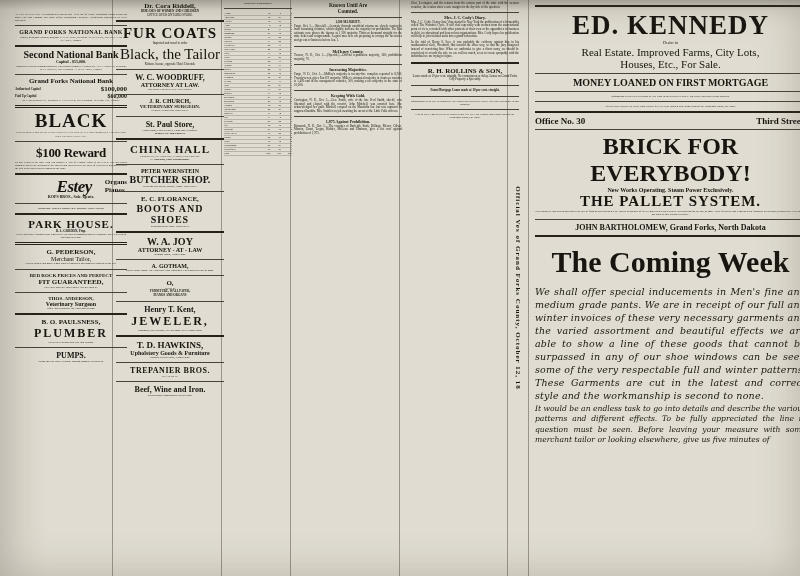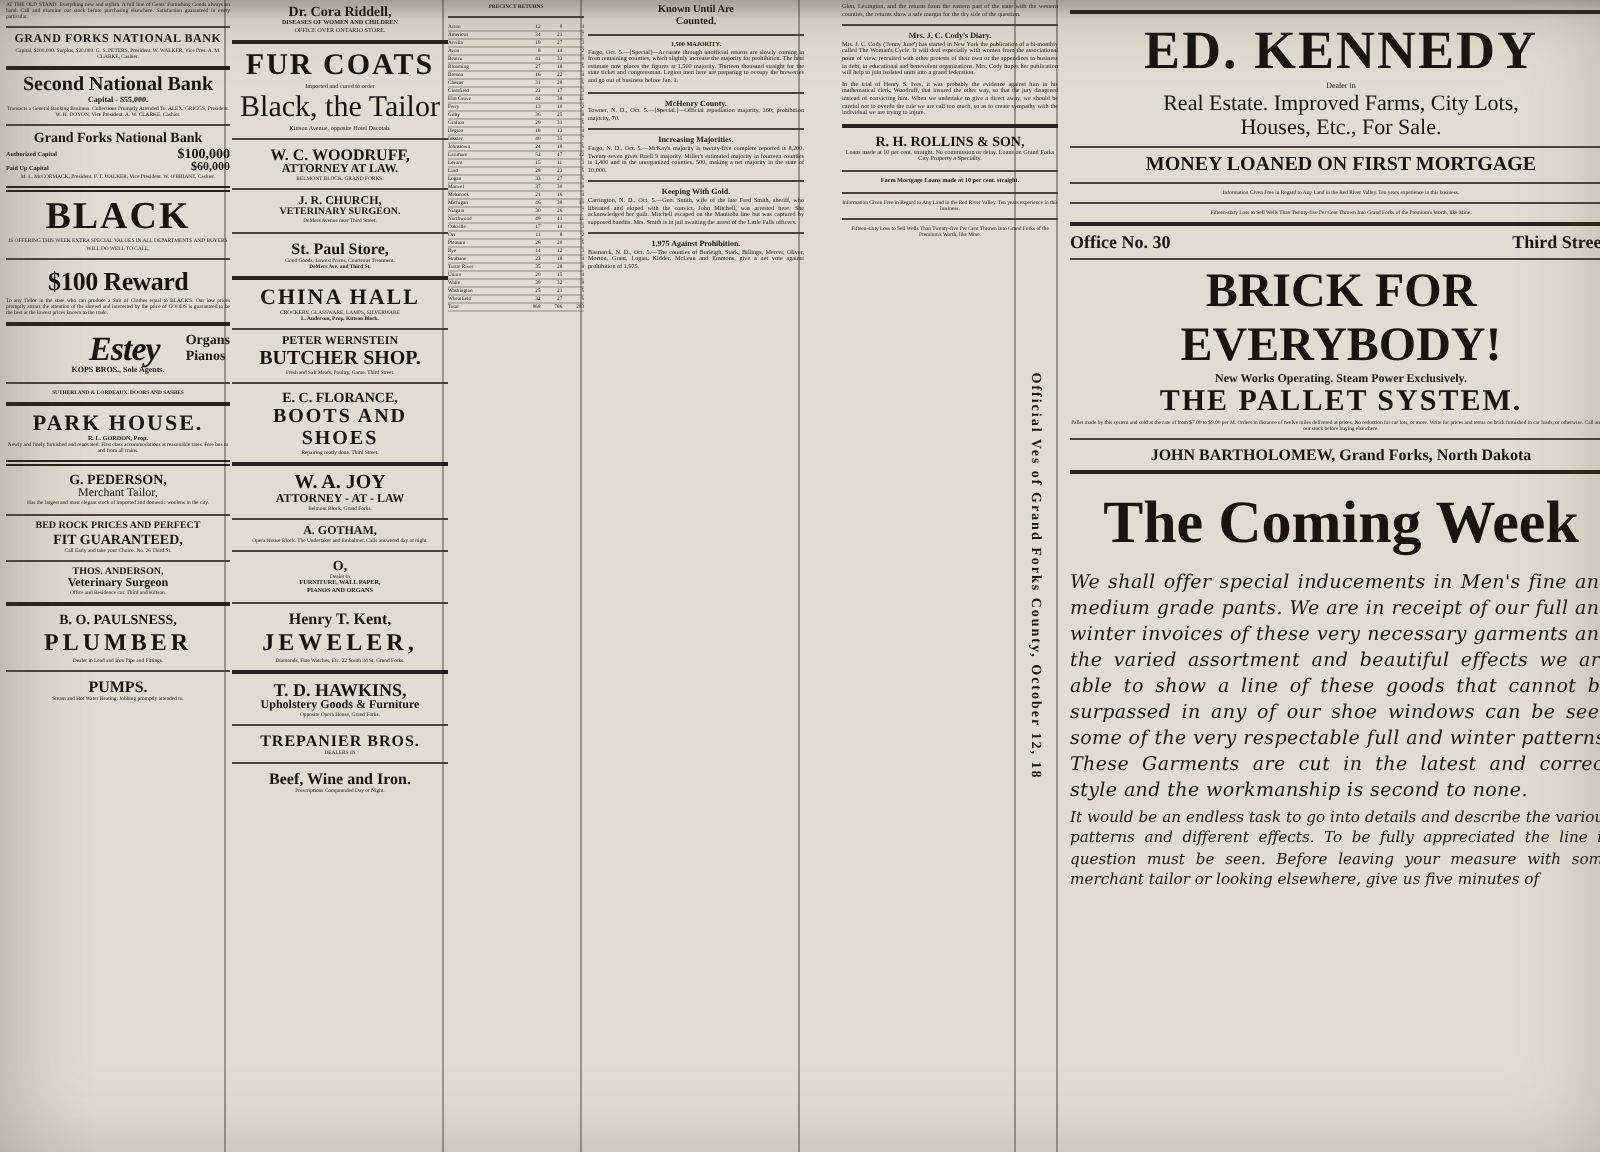--- a/index.html
+++ b/index.html
@@ -24,21 +24,21 @@
   .hr.dbl{border-top:3px double #29251e;}
   .center{text-align:center;}
   .just{text-align:justify;}
   .tiny{font-size:3.1px;line-height:3.6px;}
   .xtiny{font-size:2.7px;line-height:3.1px;}
   .sm{font-size:4px;line-height:4.6px;}
   .blk{font-weight:bold;}
   .cap{letter-spacing:.3px;}
 
   
-  .c1{left:0;width:112px;padding:1px 3px;}
+  .c1{left:12px;width:112px;padding:13px 3px;}
   .ad-title{font-weight:bold;text-align:center;line-height:1.05;}
   .t8{font-size:8px;}
   .t7{font-size:7px;}
   .t6{font-size:6px;}
   .t5{font-size:5px;}
   .t10{font-size:10px;}
   .black-word{
     font-family:"Liberation Serif",serif;font-weight:bold;
     font-size:19px;letter-spacing:1px;text-align:center;line-height:20px;
   }
@@ -65,21 +65,21 @@
 
   
   .c3{left:222px;width:68px;padding:2px 2px;}
   .tbl{width:100%;border-collapse:collapse;font-size:2.6px;line-height:3px;}
   .tbl td{border:0;padding:0 0;text-align:right;}
   .tbl td:first-child{text-align:left;}
   .tbl tr td{border-bottom:.3px solid rgba(0,0,0,.18);}
 
   
   .c4{left:291px;width:108px;padding:2px 3px;}
-  .c5{left:418px;width:108px;padding:2px 3px;}
+  .c5{left:408px;width:108px;padding:2px 3px;}
   .hdsm{font-size:5.2px;font-weight:bold;text-align:center;line-height:6px;}
 
   
   .spine{
     position:absolute;left:508px;top:0;width:20px;height:576px;
   }
   .spine span{
     position:absolute;top:50%;left:50%;
     transform:translate(-50%,-50%) rotate(90deg);
     white-space:nowrap;font-size:7px;font-weight:bold;letter-spacing:1px;

